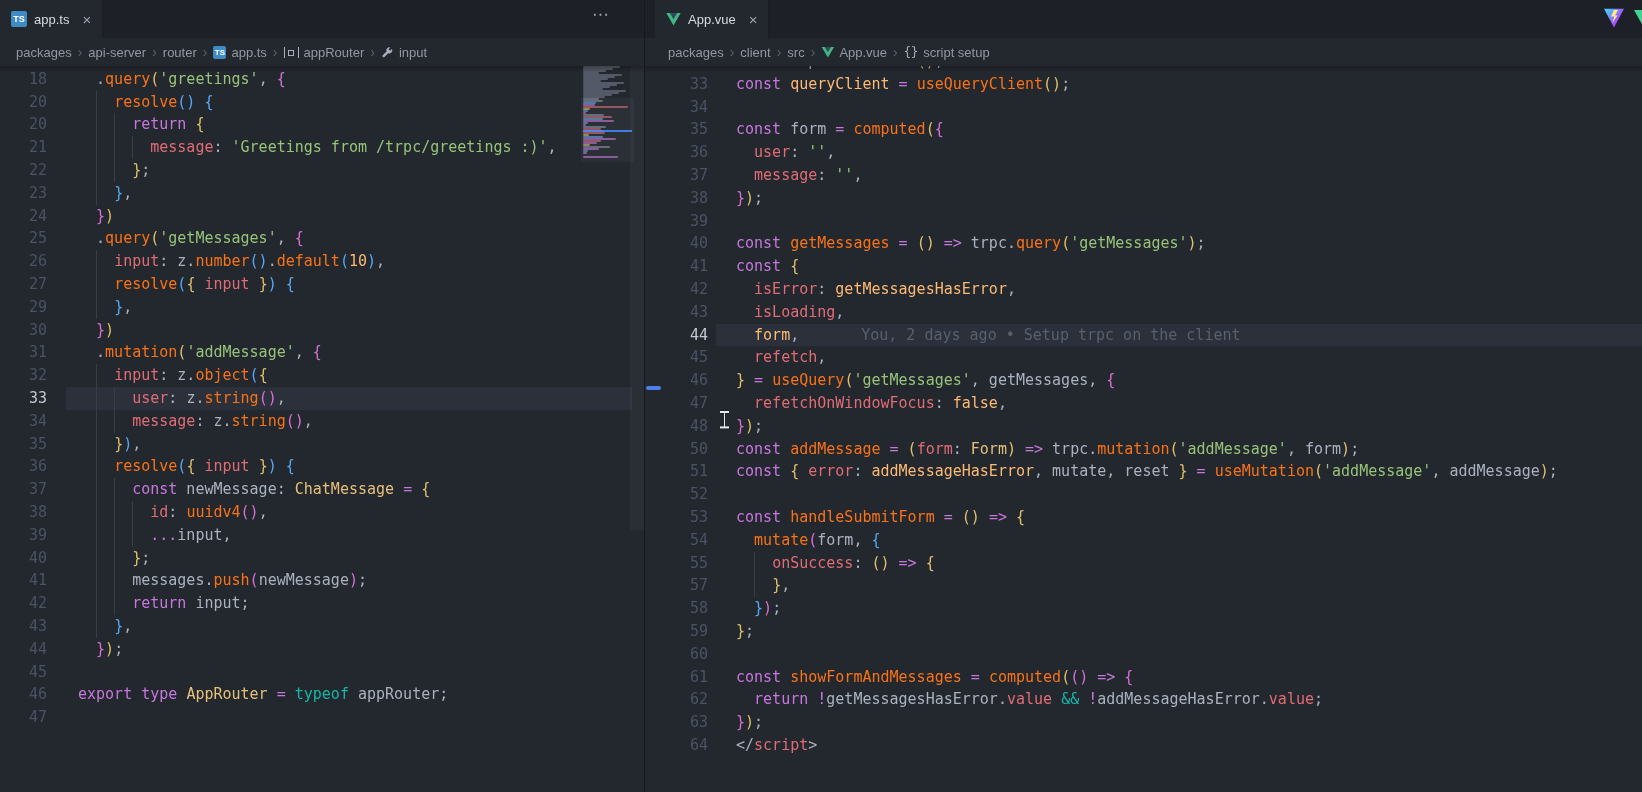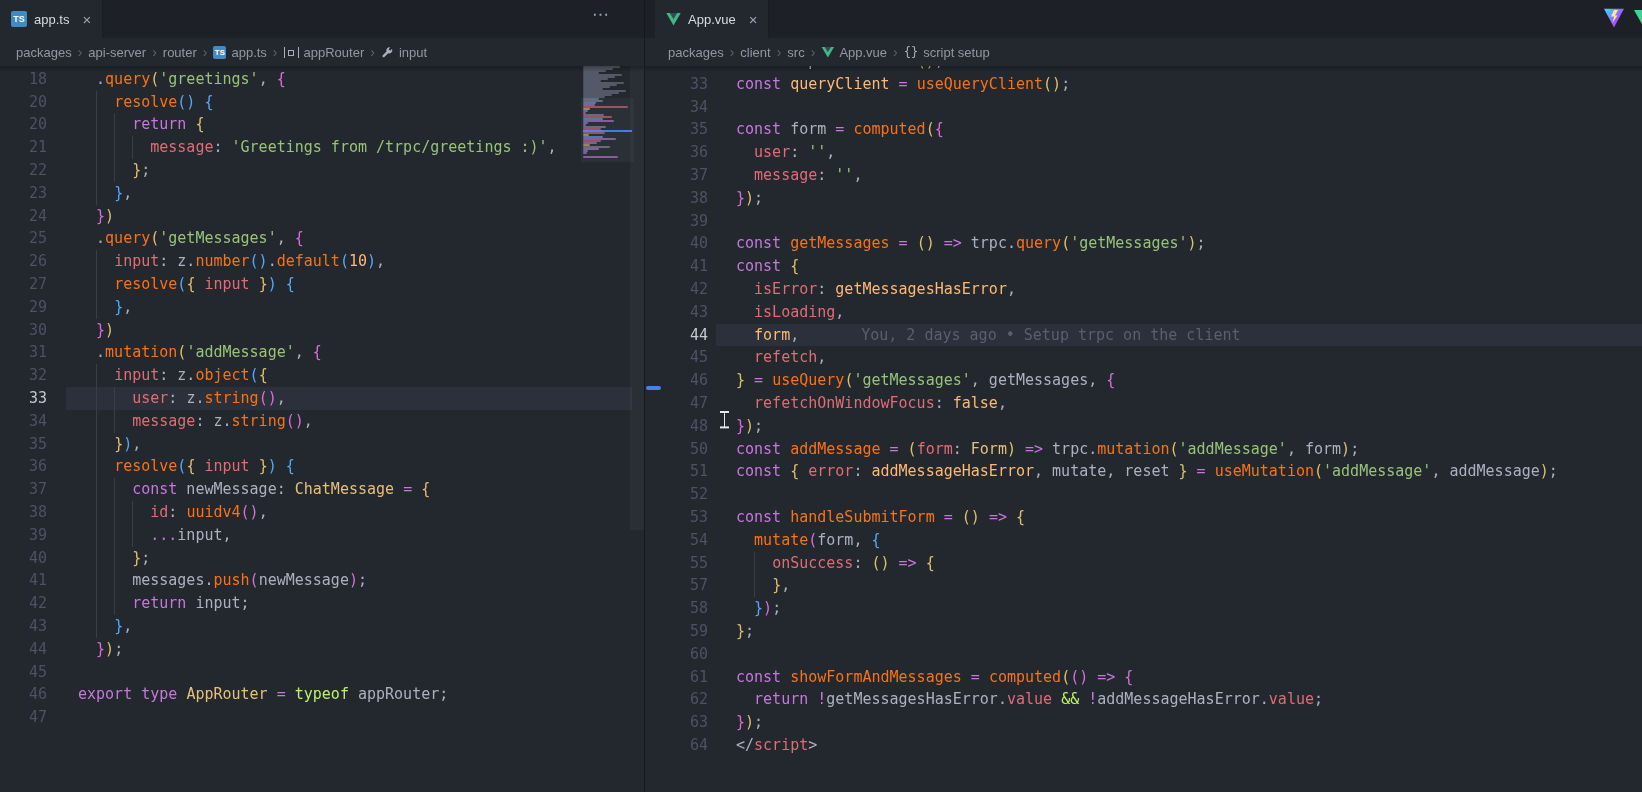--- a/index.html
+++ b/index.html
@@ -33,21 +33,21 @@
   .editor.right .ln{width:63px;margin-right:28px;}
   .line.current .ln{color:#c3c9d2;}
   .line.current .hl{position:absolute;top:0;bottom:0;background:#2b303a;z-index:0;}
   .editor.left .line.current .hl{left:66px;right:12px;}
   .editor.right .line.current .hl{left:71px;right:0;}
   .code{position:relative;z-index:2;white-space:pre;}
   .guides{position:absolute;top:0;bottom:0;z-index:1;
        background:repeating-linear-gradient(to right,#383e49 0,#383e49 1px,transparent 1px,transparent 18px);}
   .blame{color:#586070;margin-left:62px;}
   .tk-d{color:#abb2bf}.tk-k{color:#c678dd}.tk-f{color:#f97316}.tk-s{color:#98c379}
-  .tk-p{color:#e06c75}.tk-n{color:#fdba74}.tk-t{color:#e5c07b}.tk-o{color:#bef264}
+  .tk-p{color:#e06c75}.tk-n{color:#fdba74}.tk-t{color:#e5c07b}.tk-o{color:#14b8a6}
   .tk-b1{color:#dfc06a}.tk-b2{color:#d670d6}.tk-b3{color:#56a8f5}
   .minimap{position:absolute;left:583px;top:0;width:49px;height:200px;z-index:3;}
   .minimap .mrow{position:absolute;height:1.5px;left:0;border-radius:1px;}
   .minimap .slider{position:absolute;left:-2px;right:-2px;background:rgba(200,210,230,.05);}
   .minimap .cursorline{position:absolute;left:0;width:49px;height:2px;background:rgba(70,140,255,.85);}
   .vscrollbar{position:absolute;left:630px;top:0;width:14px;height:464px;background:rgba(255,255,255,.035);z-index:2;}
   .modified-dash{position:absolute;left:646px;top:386px;width:15px;height:4px;border-radius:2px;
        background:#4d7fe8;z-index:7;}
   .ts-badge{width:16px;height:16px;border-radius:2px;background:#3f8cc5;color:#fff;font-size:9px;
        font-weight:bold;display:flex;align-items:center;justify-content:center;flex:none;}

